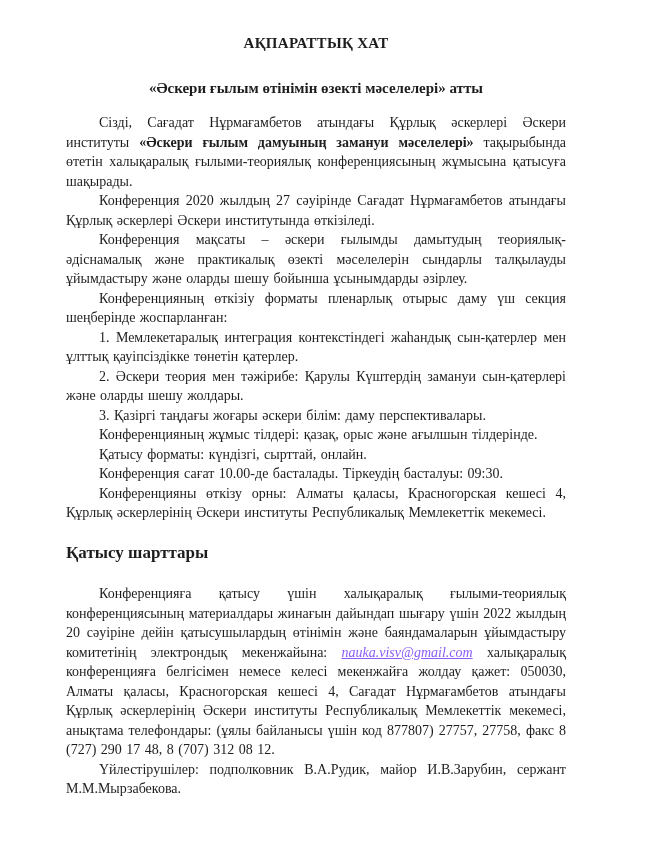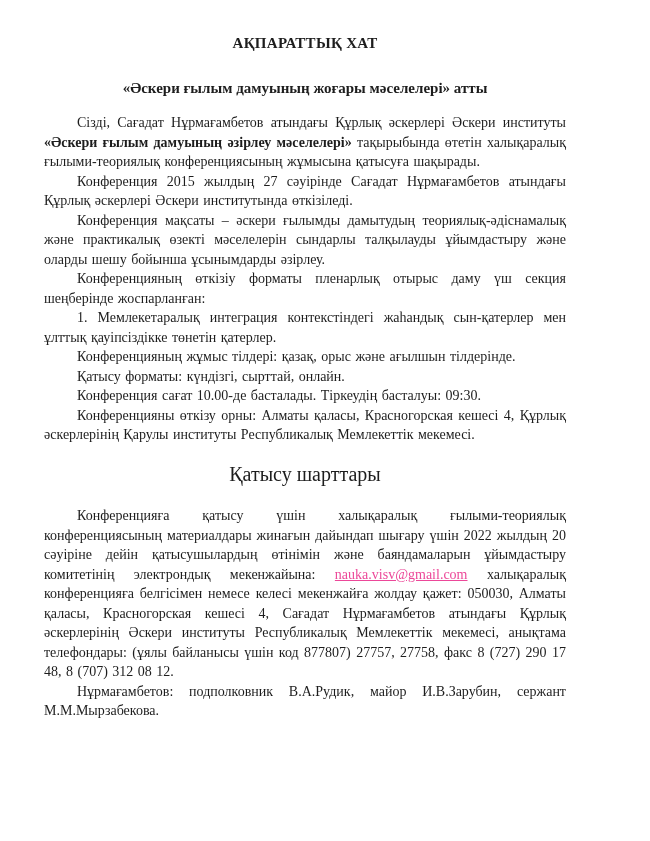--- a/index.html
+++ b/index.html
@@ -8,21 +8,21 @@
     height: 841px;
     background: #ffffff;
     font-family: "Liberation Serif", "DejaVu Serif", serif;
     color: #1d1d1d;
     overflow: hidden;
   }
   .page {
     box-sizing: border-box;
     width: 650px;
     height: 841px;
-    padding: 34px 84px 0 44px;
+    padding: 34px 84px 0 66px;
     background: #ffffff;
   }
   .doc-title {
     text-align: center;
     font-weight: bold;
     font-size: 15px;
     line-height: 18px;
     margin: 0 0 26px 0;
     letter-spacing: 0.3px;
   }
@@ -36,52 +36,55 @@
   .para {
     margin: 0;
     font-size: 14px;
     line-height: 19.5px;
     text-align: justify;
     text-indent: 33px;
     word-spacing: 1px;
   }
   .bold { font-weight: bold; }
   .email-link {
-    color: #ec4899;
+    color: #8b5cf6;
     text-decoration: underline;
     cursor: pointer;
+    font-style: italic;
   }
   .section-heading {
-    text-align: center;
-    font-weight: normal;
-    font-size: 20px;
+    text-align: left;
+    font-weight: bold;
+    font-size: 17px;
     line-height: 19.5px;
     margin: 20px 0 22px 0;
   }
 </style>
 </head>
 <body>
 
 <div class="page">
   <h1 class="doc-title">АҚПАРАТТЫҚ ХАТ</h1>
   <div class="doc-subtitle">
-    <div>«Әскери ғылым дамуының жоғары мәселелері» атты</div>
+    <div>«Әскери ғылым өтінімін өзекті мәселелері» атты</div>
   </div>
 
   <div id="body-1">
-      <p class="para"><span>Сізді, Сағадат Нұрмағамбетов атындағы Құрлық әскерлері Әскери институты </span><span class="bold">«Әскери ғылым дамуының әзірлеу мәселелері»</span><span> тақырыбында өтетін халықаралық ғылыми-теориялық конференциясының жұмысына қатысуға шақырады.</span></p>
-      <p class="para"><span>Конференция 2015 жылдың 27 сәуірінде Сағадат Нұрмағамбетов атындағы Құрлық әскерлері Әскери институтында өткізіледі.</span></p>
+      <p class="para"><span>Сізді, Сағадат Нұрмағамбетов атындағы Құрлық әскерлері Әскери институты </span><span class="bold">«Әскери ғылым дамуының замануи мәселелері»</span><span> тақырыбында өтетін халықаралық ғылыми-теориялық конференциясының жұмысына қатысуға шақырады.</span></p>
+      <p class="para"><span>Конференция 2020 жылдың 27 сәуірінде Сағадат Нұрмағамбетов атындағы Құрлық әскерлері Әскери институтында өткізіледі.</span></p>
       <p class="para"><span>Конференция мақсаты – әскери ғылымды дамытудың теориялық-әдіснамалық және практикалық өзекті мәселелерін сындарлы талқылауды ұйымдастыру және оларды шешу бойынша ұсынымдарды әзірлеу.</span></p>
       <p class="para"><span>Конференцияның өткізіу форматы пленарлық отырыс даму үш секция шеңберінде жоспарланған:</span></p>
       <p class="para"><span>1. Мемлекетаралық интеграция контекстіндегі жаһандық сын-қатерлер мен ұлттық қауіпсіздікке төнетін қатерлер.</span></p>
+      <p class="para"><span>2. Әскери теория мен тәжірибе: Қарулы Күштердің замануи сын-қатерлері және оларды шешу жолдары.</span></p>
+      <p class="para"><span>3. Қазіргі таңдағы жоғары әскери білім: даму перспективалары.</span></p>
       <p class="para"><span>Конференцияның жұмыс тілдері: қазақ, орыс және ағылшын тілдерінде.</span></p>
       <p class="para"><span>Қатысу форматы: күндізгі, сырттай, онлайн.</span></p>
       <p class="para"><span>Конференция сағат 10.00-де басталады. Тіркеудің басталуы: 09:30.</span></p>
-      <p class="para"><span>Конференцияны өткізу орны: Алматы қаласы, Красногорская  кешесі 4, Құрлық әскерлерінің Қарулы институты Республикалық Мемлекеттік мекемесі.</span></p>
+      <p class="para"><span>Конференцияны өткізу орны: Алматы қаласы, Красногорская  кешесі 4, Құрлық әскерлерінің Әскери институты Республикалық Мемлекеттік мекемесі.</span></p>
     </div>
 
   <h2 class="section-heading">Қатысу шарттары</h2>
 
   <div id="body-2">
       <p class="para"><span>Конференцияға қатысу үшін халықаралық ғылыми-теориялық конференциясының материалдары жинағын дайындап шығару үшін 2022 жылдың 20 сәуіріне дейін қатысушылардың өтінімін және баяндамаларын ұйымдастыру комитетінің электрондық мекенжайына: </span><a href="#" class="email-link">nauka.visv@gmail.com</a><span> халықаралық конференцияға белгісімен немесе келесі мекенжайға жолдау қажет: 050030, Алматы қаласы, Красногорская  кешесі 4, Сағадат Нұрмағамбетов атындағы Құрлық әскерлерінің Әскери институты Республикалық Мемлекеттік мекемесі, анықтама телефондары: (ұялы байланысы үшін код 877807) 27757, 27758, факс 8 (727) 290 17 48, 8 (707) 312 08 12.</span></p>
-      <p class="para"><span>Нұрмағамбетов: подполковник В.А.Рудик, майор И.В.Зарубин, сержант М.М.Мырзабекова.</span></p>
+      <p class="para"><span>Үйлестірушілер: подполковник В.А.Рудик, майор И.В.Зарубин, сержант М.М.Мырзабекова.</span></p>
     </div>
 </div>
 
 </body></html>

